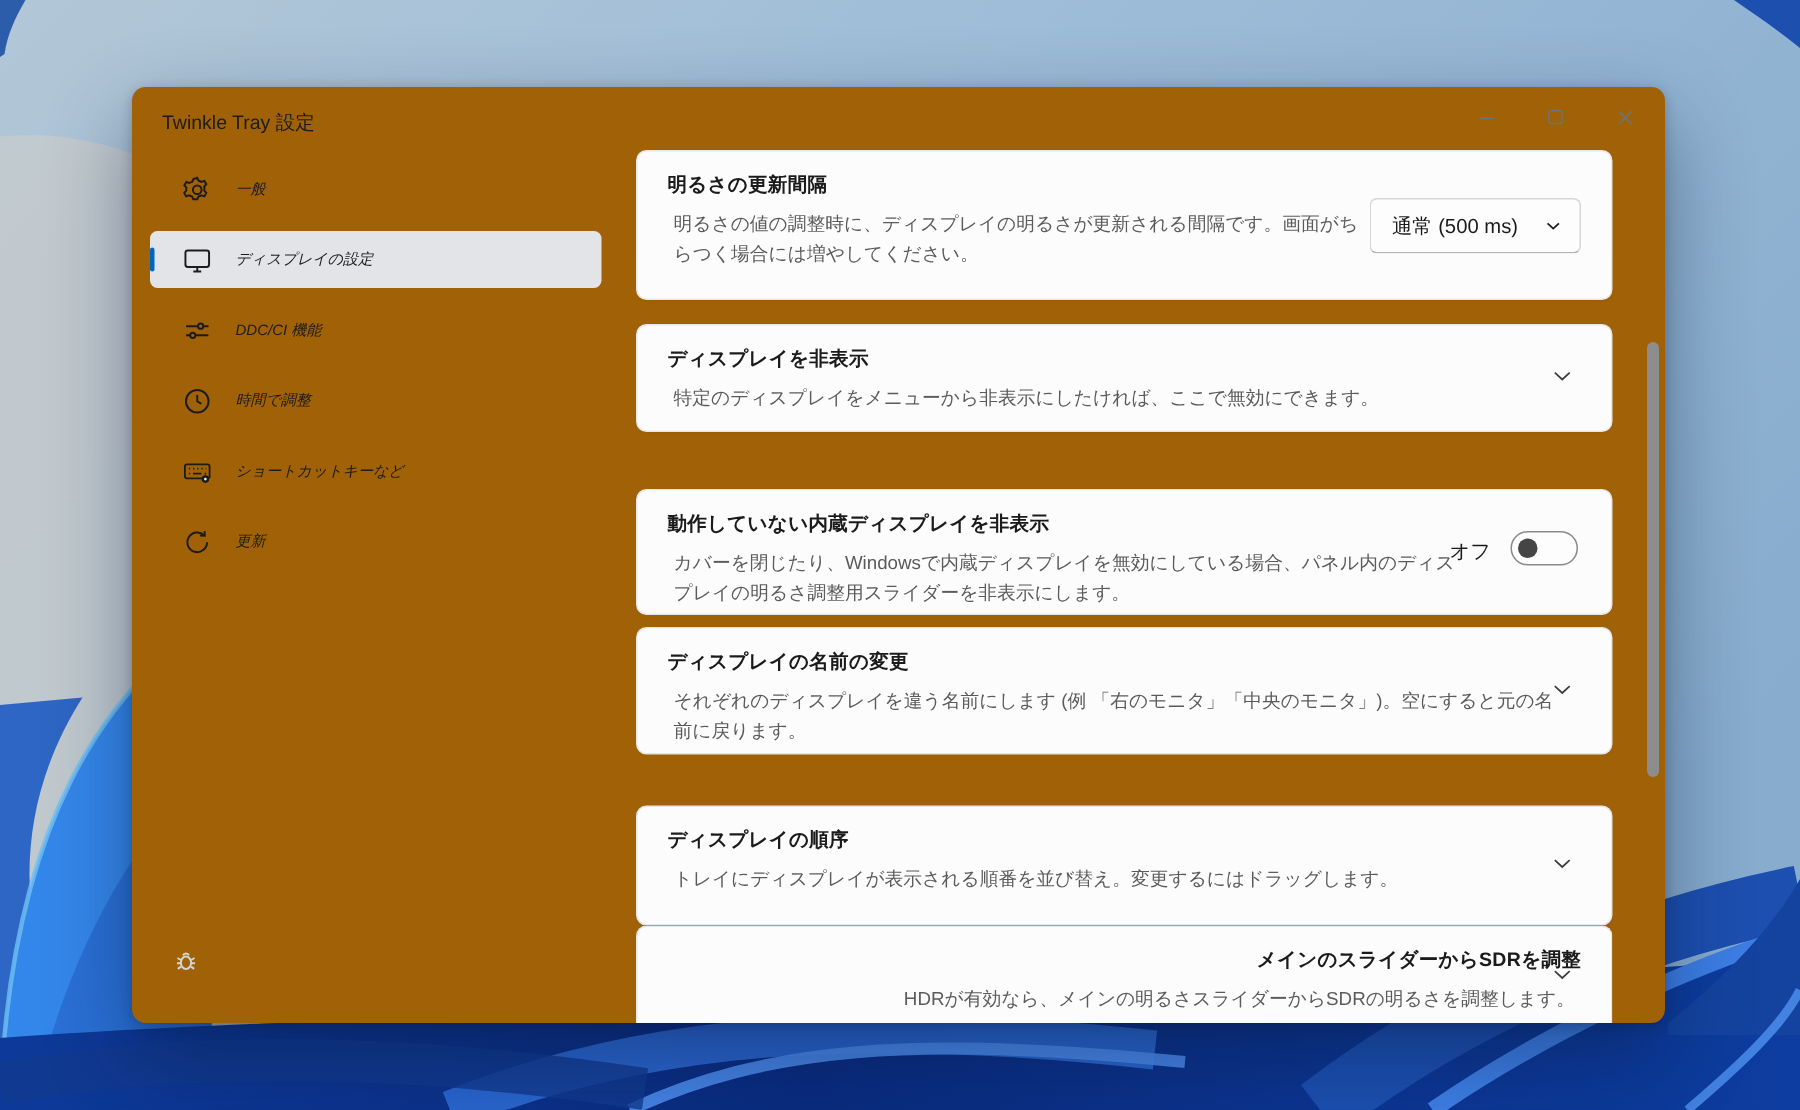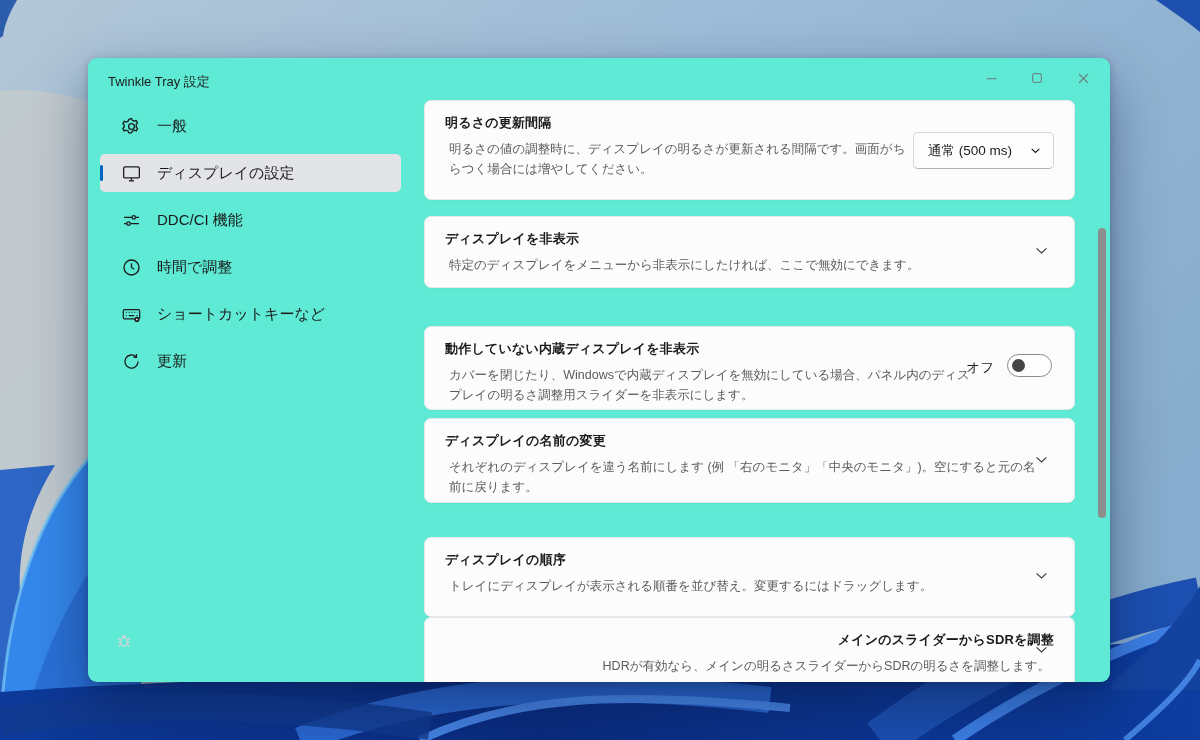--- a/index.html
+++ b/index.html
@@ -8,21 +8,21 @@
     width: 1200px; height: 740px; overflow: hidden;
     font-family: "Liberation Sans", "DejaVu Sans", sans-serif;
     -webkit-font-smoothing: antialiased;
   }
   .desktop { position: relative; width: 1200px; height: 740px; overflow: hidden; }
   svg.wallpaper { position: absolute; left: 0; top: 0; display: block; }
 
   
   .window {
     position: absolute; left: 88px; top: 58px; width: 1022px; height: 624px;
-    background: #5eead4; border-radius: 9px; overflow: hidden;
+    background: #a16207; border-radius: 9px; overflow: hidden;
     box-shadow: 0 22px 55px rgba(8, 25, 60, .42), 0 2px 8px rgba(8,25,60,.25);
   }
   .window-title {
     position: absolute; left: 20px; top: 15px;
     font-size: 13px; color: #1b1b1b;
   }
   .win-controls { position: absolute; top: 4px; right: 4px; display: flex; }
   .win-btn {
     width: 46px; height: 32px; display: flex; align-items: center; justify-content: center;
     background: transparent; border: none; padding: 0; cursor: default; color: #6e7378;
@@ -36,21 +36,21 @@
     display: flex; align-items: center; gap: 15px;
     padding-left: 21px; border-radius: 5px; cursor: default;
   }
   .side-item.selected { background: #e2e4e7; }
   .side-item .accent {
     position: absolute; left: 0; top: 11px; width: 3px; height: 16px;
     border-radius: 2px;
   }
   .side-icon { width: 21px; height: 21px; color: #1c1c1c; flex: none; display: flex; }
   .side-icon svg { width: 21px; height: 21px; }
-  .side-label { font-size: 15px; color: #1b1b1b; white-space: nowrap; }
+  .side-label { font-size: 10px; color: #1b1b1b; white-space: nowrap; font-style: italic; }
 
   .bug-corner { position: absolute; left: 26px; top: 572px; width: 20px; height: 22px; color: #d3d5d8; }
 
   
   .card {
     position: absolute; left: 336px; width: 651px;
     background: #fcfcfd; border: 1px solid #e6e7ea; border-radius: 7px;
     padding: 13px 20px 0 20px;
     box-shadow: 0 1px 2px rgba(0,0,0,.03);
   }

